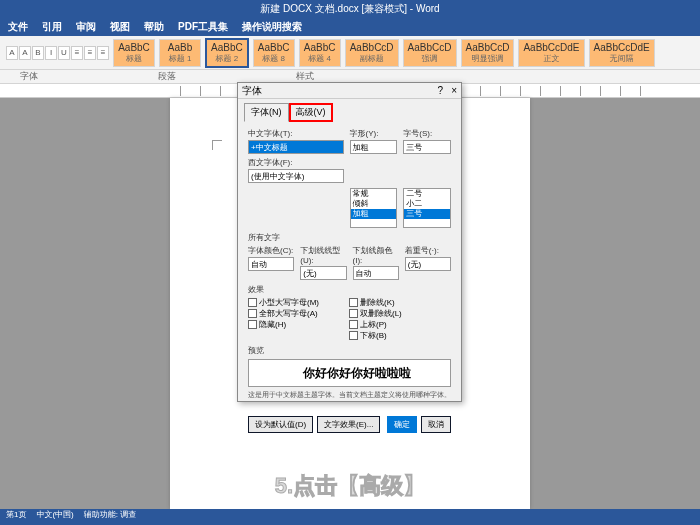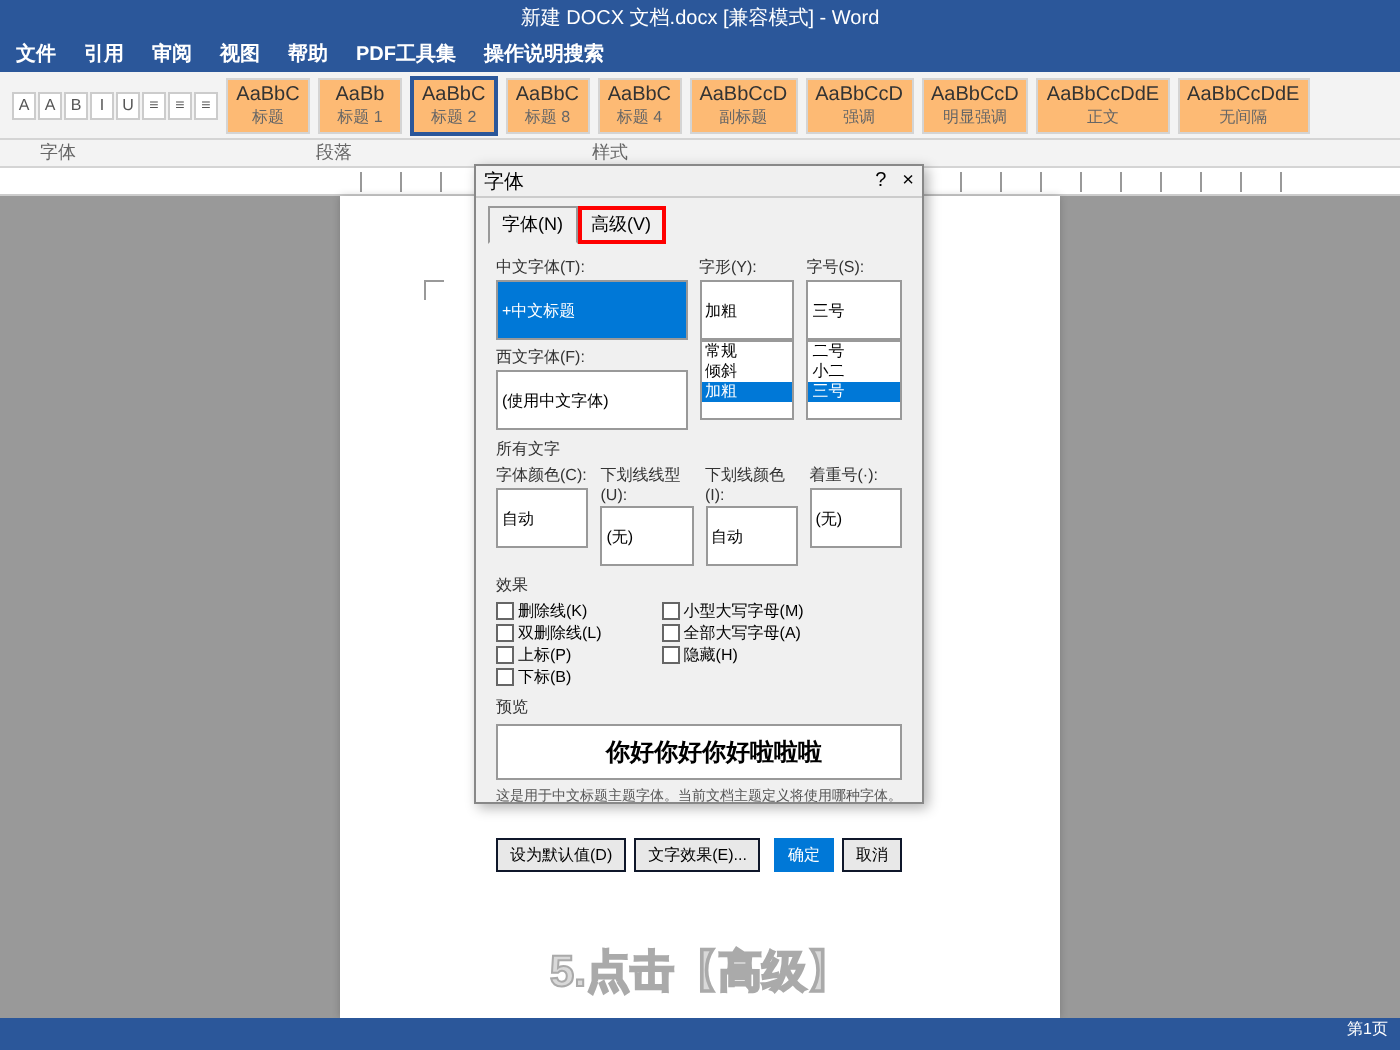--- a/index.html
+++ b/index.html
@@ -21,36 +21,36 @@
 .dlg-title { height: 16px; display: flex; align-items: center; justify-content: space-between; padding: 0 4px; border-bottom: 1px solid #ccc; font-size: 10px; }
 .dlg-close { display: flex; gap: 8px; }
 .dlg-tabs { display: flex; padding: 4px 6px 0; gap: 0; font-size: 9px; }
 .dlg-tab { padding: 2px 6px; border: 1px solid transparent; }
 .dlg-tab.active { border: 1px solid #999; border-bottom: 1px solid #f0f0f0; background: #f0f0f0; }
 .dlg-tab.hl { border: 2px solid red; padding: 1px 5px; }
 .dlg-body { padding: 6px 10px; font-size: 8px; }
 .field-row { display: flex; gap: 6px; margin-bottom: 3px; align-items: flex-start; }
 .field-col { flex: 1; }
 .field-label { color: #333; margin-bottom: 1px; font-size: 8px; }
-.field-input { width: 100%; height: 30px; border: 1px solid #999; background: #fff; font-size: 8px; padding: 0 2px; display: flex; align-items: center; }
+.field-input { width: 100%; height: 14px; border: 1px solid #999; background: #fff; font-size: 8px; padding: 0 2px; display: flex; align-items: center; }
 .field-input.sel { background: #0078d7; color: #fff; }
-.listbox { border: 1px solid #999; background: #fff; height: 40px; overflow: hidden; font-size: 8px; }
+.listbox { border: 1px solid #999; background: #fff; height: 40px; overflow: hidden; font-size: 8px; margin-top: 34px; }
 .list-item { padding: 0 2px; line-height: 10px; }
 .list-item.sel { background: #0078d7; color: #fff; }
 .section-label { margin: 4px 0 2px; font-size: 8px; color: #333; }
 .check-row { display: flex; gap: 30px; margin-bottom: 2px; font-size: 8px; }
 .check-item { display: flex; align-items: center; gap: 2px; }
 .checkbox { width: 9px; height: 9px; border: 1px solid #666; background: #fff; }
 .preview-box { border: 1px solid #999; background: #fff; height: 28px; display: flex; align-items: center; justify-content: center; margin: 3px 0; font-size: 12px; font-weight: bold; padding-left: 15px; }
 .hint-text { font-size: 7px; color: #555; margin-bottom: 6px; }
 .dlg-buttons { display: flex; justify-content: space-between; padding: 4px 10px 6px; gap: 4px; }
 .dlg-btn { border: 1px solid #0f172a; background: #e8e8e8; padding: 2px 6px; font-size: 8px; }
 .dlg-btn.primary { background: #0078d7; color: #fff; border-color: #0078d7; }
 .caption { position: absolute; bottom: 24px; left: 50%; transform: translateX(-50%); font-size: 22px; font-weight: 900; color: #d9d9d9; -webkit-text-stroke: 1px #aaa; z-index: 50; }
-.status-bar { position: absolute; bottom: 0; left: 0; right: 0; height: 16px; background: #2b579a; color: #fff; display: flex; align-items: flex-end; padding: 0 6px; font-size: 8px; gap: 10px; flex-direction: column; }
+.status-bar { position: absolute; bottom: 0; left: 0; right: 0; height: 16px; background: #2b579a; color: #fff; display: flex; align-items: flex-start; padding: 0 6px; font-size: 8px; gap: 10px; }
 .fmt-icons { display: flex; gap: 1px; font-size: 8px; color: #555; }
 .fmt-i { width: 12px; height: 14px; border: 1px solid #ccc; display: flex; align-items: center; justify-content: center; background: #fff; }
 .corner { position: absolute; left: 42px; top: 42px; width: 10px; height: 10px; border-left: 1px solid #999; border-top: 1px solid #999; }
 </style>
 </head>
 <body>
 
 <div class="title-bar">
   <span>新建 DOCX 文档.docx [兼容模式] - Word</span>
 </div>
@@ -190,47 +190,47 @@
           <div class="field-label">着重号(·):</div>
           <div class="field-input">(无)</div>
         </div>
     </div>
 
     <div class="section-label">效果</div>
     <div class="check-row">
       <div>
         <div class="check-item">
             <div class="checkbox"></div>
+            <span>小型大写字母(M)</span>
+          </div>
+        <div class="check-item">
+            <div class="checkbox"></div>
+            <span>全部大写字母(A)</span>
+          </div>
+        <div class="check-item">
+            <div class="checkbox"></div>
+            <span>隐藏(H)</span>
+          </div>
+      </div>
+      <div>
+        <div class="check-item">
+            <div class="checkbox"></div>
             <span>删除线(K)</span>
           </div>
         <div class="check-item">
             <div class="checkbox"></div>
             <span>双删除线(L)</span>
           </div>
         <div class="check-item">
             <div class="checkbox"></div>
             <span>上标(P)</span>
           </div>
         <div class="check-item">
             <div class="checkbox"></div>
             <span>下标(B)</span>
-          </div>
-      </div>
-      <div>
-        <div class="check-item">
-            <div class="checkbox"></div>
-            <span>小型大写字母(M)</span>
-          </div>
-        <div class="check-item">
-            <div class="checkbox"></div>
-            <span>全部大写字母(A)</span>
-          </div>
-        <div class="check-item">
-            <div class="checkbox"></div>
-            <span>隐藏(H)</span>
           </div>
       </div>
     </div>
 
     <div class="section-label">预览</div>
     <div class="preview-box">你好你好你好啦啦啦</div>
     <div class="hint-text">这是用于中文标题主题字体。当前文档主题定义将使用哪种字体。</div>
   </div>
   <div class="dlg-buttons">
     <div style="display:flex;gap:4px">

